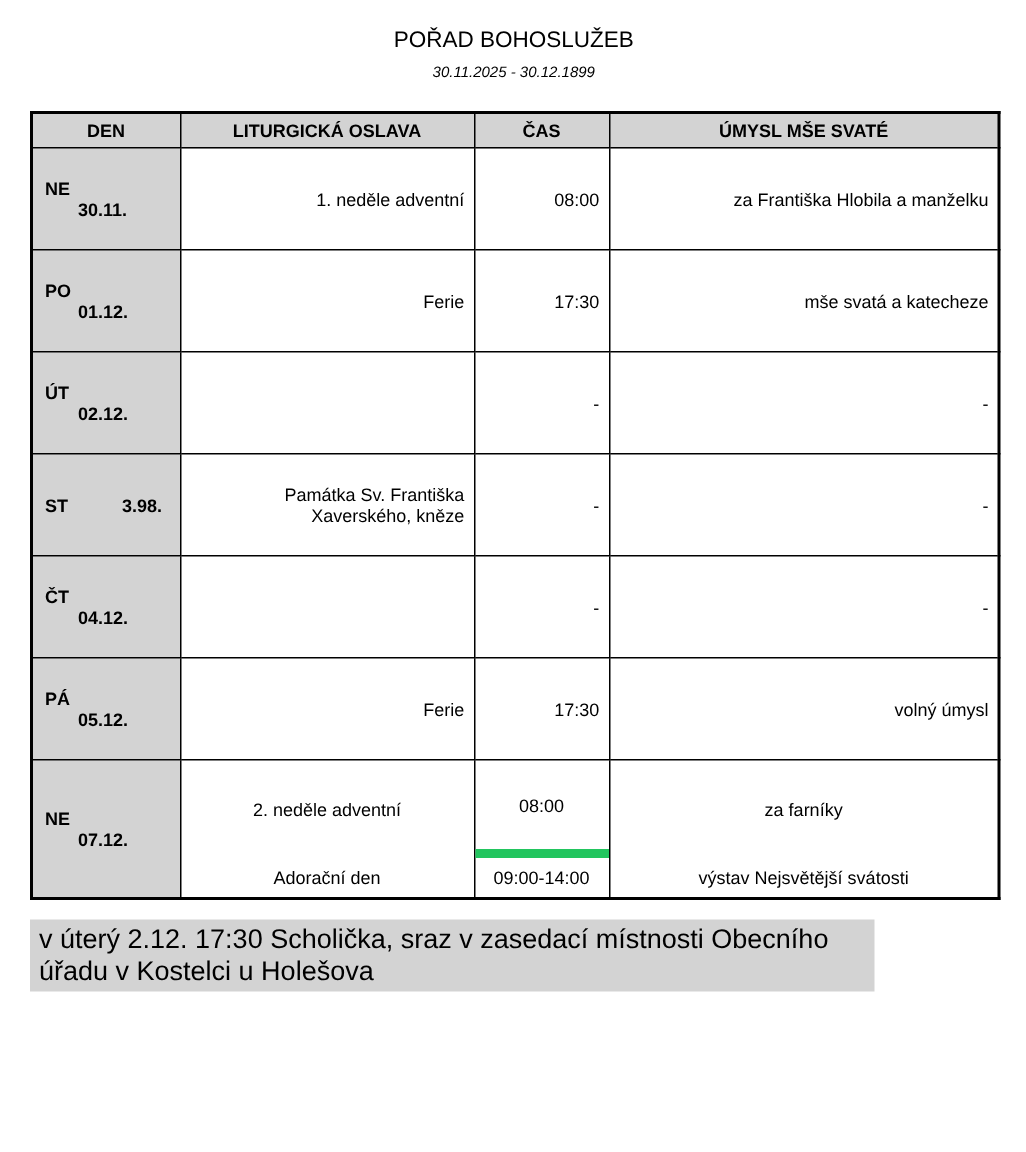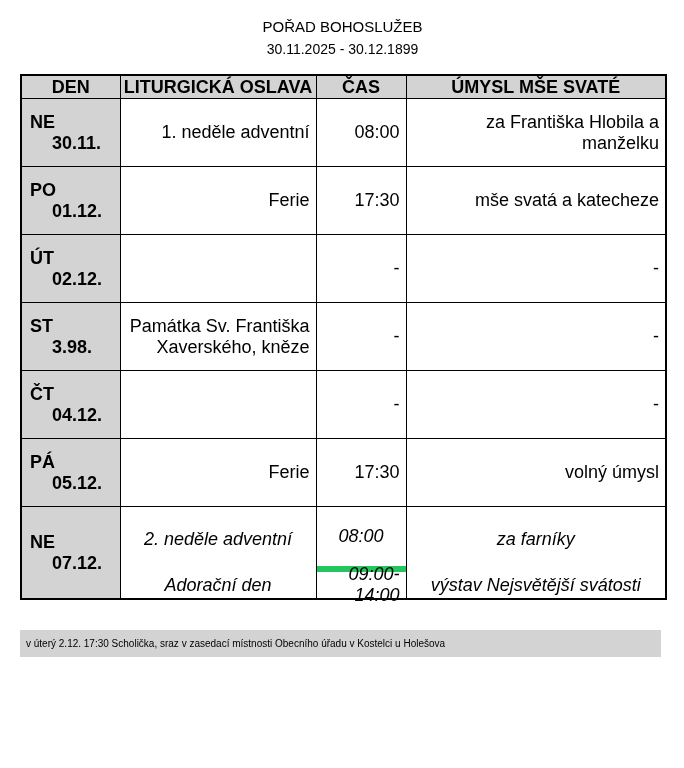--- a/index.html
+++ b/index.html
@@ -20,32 +20,33 @@
   .title-block {
     text-align: center;
     margin-bottom: 14px;
   }
   .title-line1, .title-line2 {
     font-size: 15px;
     font-weight: normal;
     line-height: 22px;
   }
   .title-line3 {
-    font-size: 14px;
+    font-size: 10px;
     line-height: 22px;
+    font-style: italic;
   }
   table.schedule {
     border-collapse: collapse;
     table-layout: fixed;
     width: 645px;
     border: 2px solid #000;
   }
   table.schedule th, table.schedule td {
     border: 1px solid #000;
-    font-size: 18px;
+    font-size: 12px;
   }
   table.schedule col.c-den { width: 99px; }
   table.schedule col.c-lit { width: 196px; }
   table.schedule col.c-cas { width: 90px; }
   table.schedule col.c-umysl { width: 260px; }
   th {
     background: #d3d3d3;
     font-weight: bold;
     height: 22px;
     text-align: center;
@@ -60,21 +61,21 @@
     padding: 2px 6px;
   }
   td.den {
     background: #d3d3d3;
     font-weight: bold;
     text-align: left;
     padding-left: 8px;
   }
   td.den .day-abbr { display: inline-block; min-width: 26px; }
   td.den .day-date { display: inline-block; margin-left: 22px; }
-  td.split { padding: 0; vertical-align: top; font-style: italic; }
+  td.split { padding: 0; vertical-align: top; }
   td.split .wrap {
     display: flex;
     flex-direction: column;
     height: 91px;
   }
   td.split .sub-top {
     flex: 1;
     display: flex;
     align-items: center;
     justify-content: center;
@@ -84,25 +85,25 @@
     height: 26px;
     display: flex;
     align-items: center;
     justify-content: center;
     padding: 0 6px;
   }
   td.split .sub-bottom.boxed {
     border-top: 6px solid #22c55e;
   }
   .footer-note {
-    margin-top: 30px;
-    width: 641px;
+    margin-top: 13px;
+    width: 563px;
     box-sizing: border-box;
     background: #d3d3d3;
-    font-size: 10px;
+    font-size: 18px;
     line-height: 21px;
     padding: 3px 6px;
   }
 </style>
 </head>
 <body>
 
 <div class="page">
 
   <div class="title-block">

